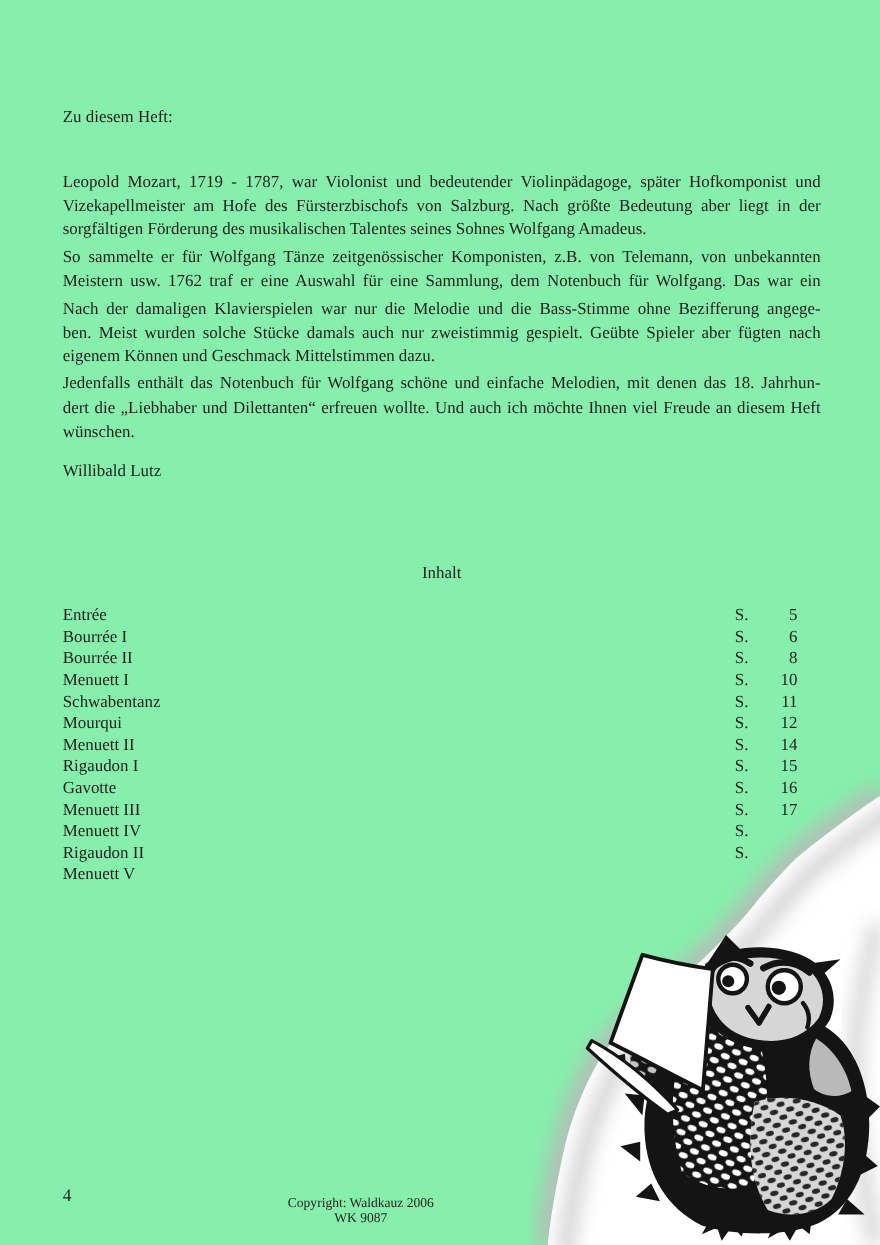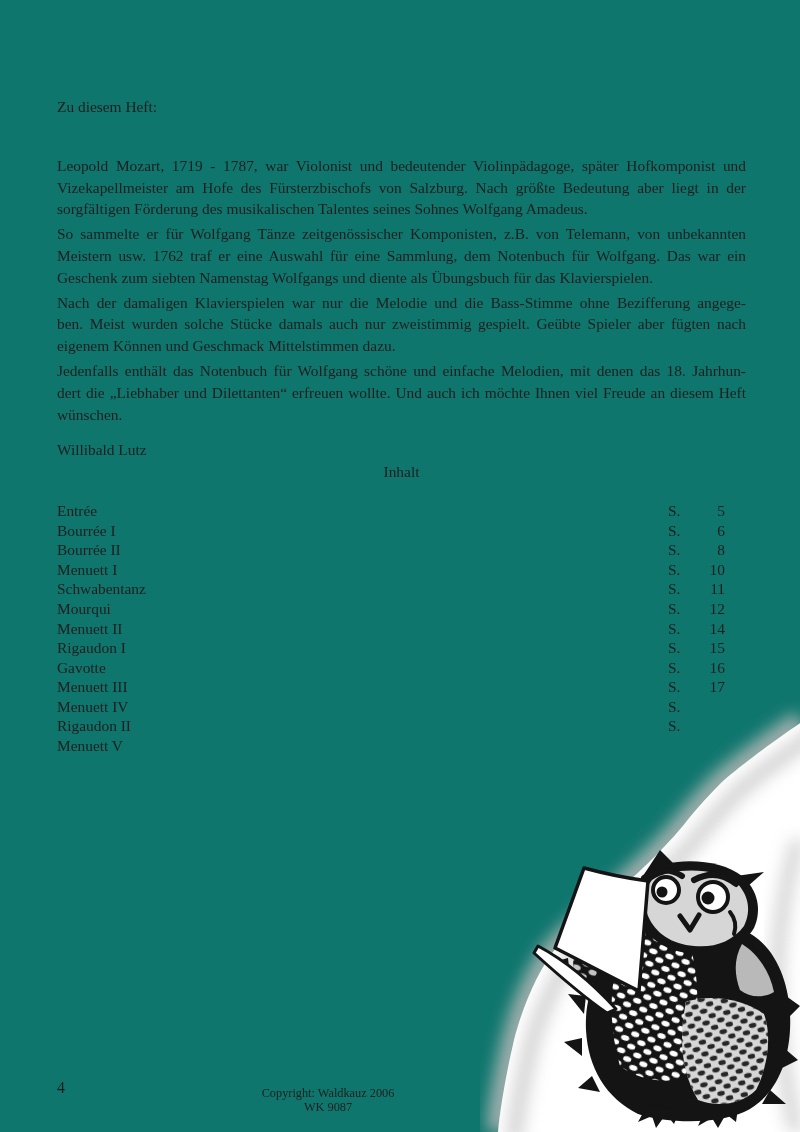--- a/index.html
+++ b/index.html
@@ -1,32 +1,32 @@
 <!DOCTYPE html>
 <html><head>
 <meta charset="utf-8">
 <style>
   html,body{margin:0;padding:0;background:#ffffff;}
   .page{
     position:relative;
     width:800px;height:1132px;
-    background:#0f766e;
+    background:#86efac;
     overflow:hidden;
     font-family:"Liberation Serif","DejaVu Serif",serif;
     color:#1e1e1e;
   }
   .content{padding-top:96px;}
   .bodytext{margin-left:57px;width:689px;font-size:15.4px;line-height:21.8px;}
   .heading{margin:0;}
   .para{margin-top:3px;}
   .para:first-child{margin-top:37px;}
   .line{white-space:normal;}
   .line.j{text-align:justify;text-align-last:justify;}
   .signature{margin-top:14px;}
-  .toc-title{margin-left:57px;width:689px;text-align:center;font-size:15.4px;line-height:21.8px;}
+  .toc-title{margin-left:57px;width:689px;margin-top:71px;text-align:center;font-size:15.4px;line-height:21.8px;}
   .toc{margin-left:57px;width:668px;margin-top:18px;font-size:15.4px;}
   .toc-row{display:flex;line-height:19.6px;}
   .toc-item-title{flex:1;}
   .toc-s{width:34px;}
   .toc-page{width:23px;text-align:right;}
   .pageno{position:absolute;left:57px;top:1080px;font-size:15.8px;line-height:16px;}
   .copyright{position:absolute;left:0;top:1086px;width:656px;text-align:center;font-size:12.3px;line-height:14px;}
   .curl-owl-svg{position:absolute;left:480px;top:700px;width:320px;height:432px;pointer-events:none;}
 </style>
 </head>
@@ -38,21 +38,20 @@
       <div class="heading">Zu diesem Heft:</div>
       <div>
           <div class="para">
             <div class="line j">Leopold Mozart, 1719 - 1787, war Violonist und bedeutender Violinpädagoge, später Hofkomponist und</div>
             <div class="line j">Vizekapellmeister am Hofe des Fürsterzbischofs von Salzburg. Nach größte Bedeutung aber liegt in der</div>
             <div class="line">sorgfältigen Förderung des musikalischen Talentes seines Sohnes Wolfgang Amadeus.</div>
           </div>
           <div class="para">
             <div class="line j">So sammelte er für Wolfgang Tänze zeitgenössischer Komponisten, z.B. von Telemann, von unbekannten</div>
             <div class="line j">Meistern usw. 1762 traf er eine Auswahl für eine Sammlung, dem Notenbuch für Wolfgang. Das war ein</div>
-            <div class="line">Geschenk zum siebten Namenstag Wolfgangs und diente als Übungsbuch für das Klavierspielen.</div>
           </div>
           <div class="para">
             <div class="line j">Nach der damaligen Klavierspielen war nur die Melodie und die Bass-Stimme ohne Bezifferung angege-</div>
             <div class="line j">ben. Meist wurden solche Stücke damals auch nur zweistimmig gespielt. Geübte Spieler aber fügten nach</div>
             <div class="line">eigenem Können und Geschmack Mittelstimmen dazu.</div>
           </div>
           <div class="para">
             <div class="line j">Jedenfalls enthält das Notenbuch für Wolfgang schöne und einfache Melodien, mit denen das 18. Jahrhun-</div>
             <div class="line j">dert die „Liebhaber und Dilettanten“ erfreuen wollte. Und auch ich möchte Ihnen viel Freude an diesem Heft</div>
             <div class="line">wünschen.</div>

